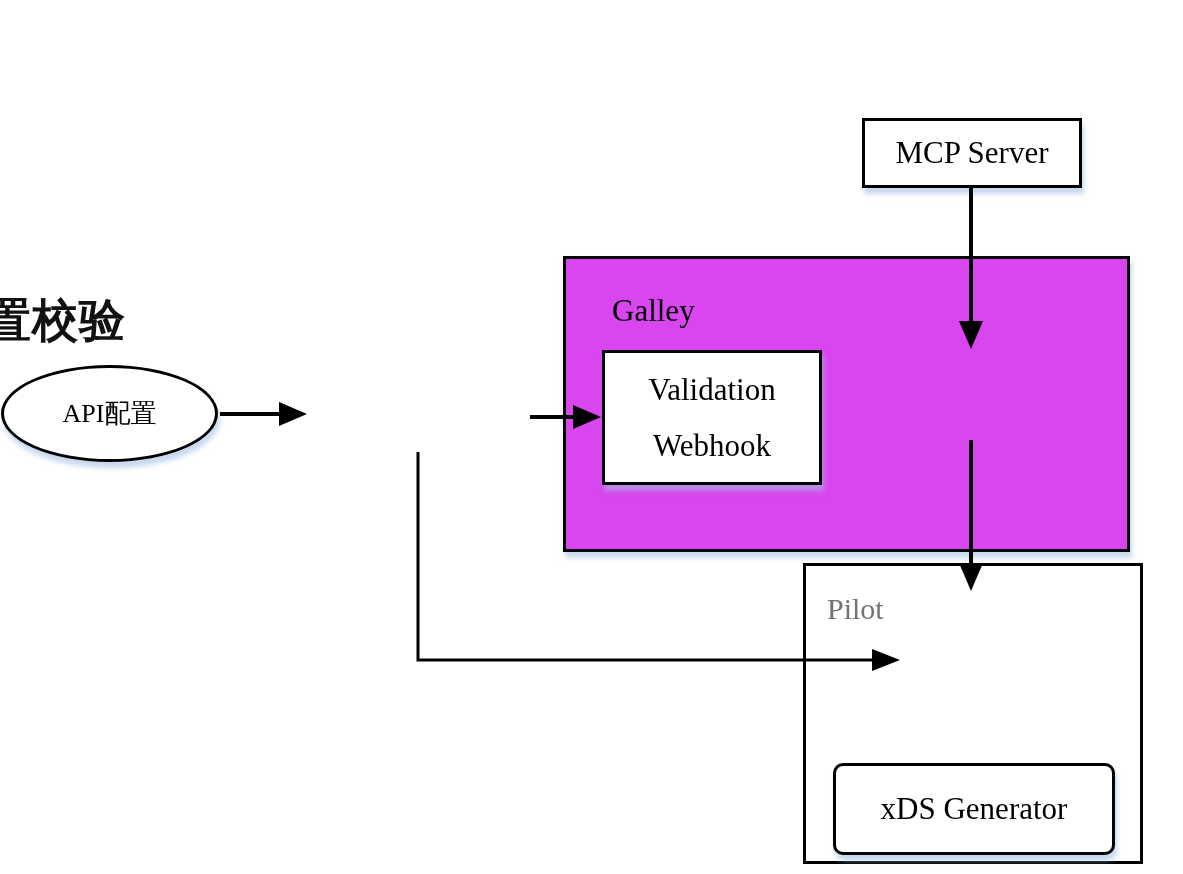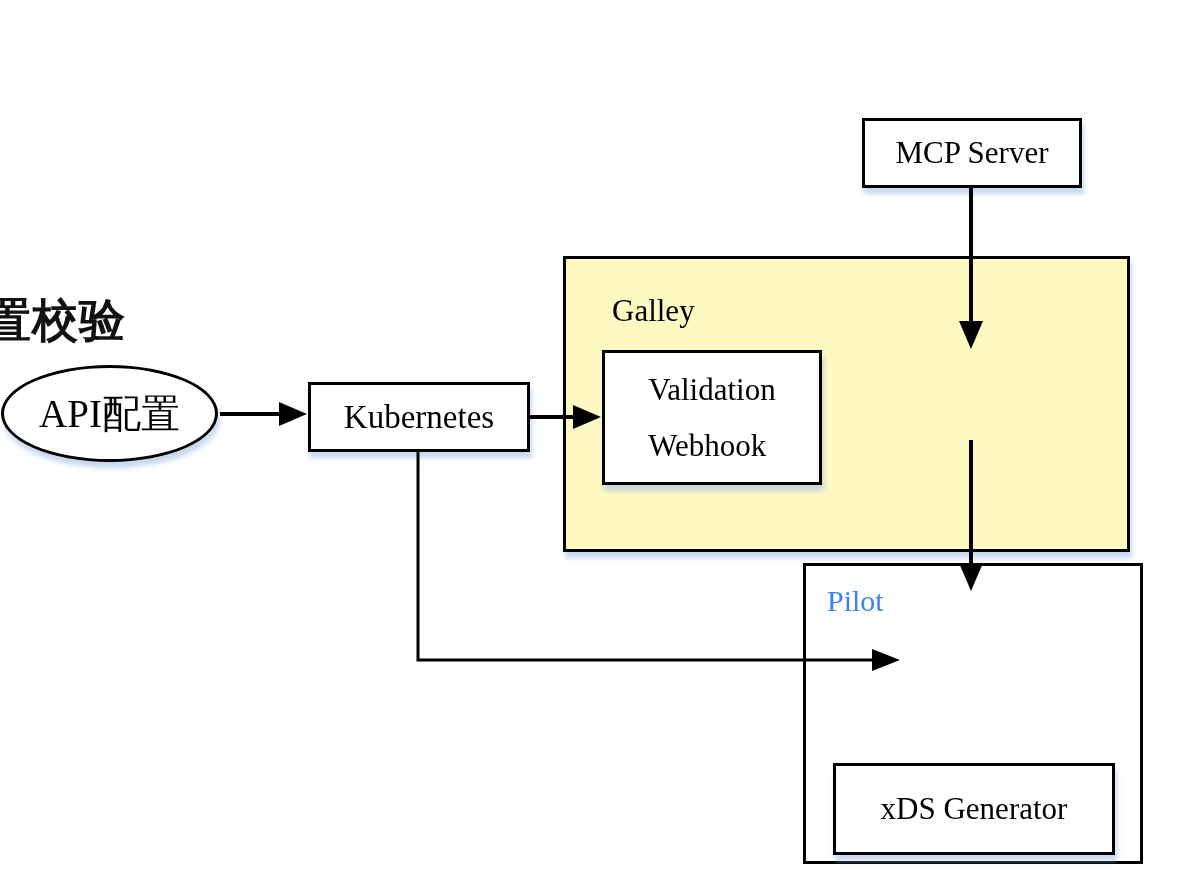--- a/index.html
+++ b/index.html
@@ -14,90 +14,90 @@
     background: #ffffff;
     overflow: hidden;
   }
   .node {
     position: absolute;
     background: #ffffff;
     border: 3px solid #000000;
     display: flex;
     align-items: center;
     justify-content: center;
+    text-align: center;
     color: #000000;
     box-shadow: 2px 6px 5px rgba(163,190,226,0.6);
   }
   .label-serif { font-size: 31px; line-height: 56px; }
   .multiline { white-space: pre-line; }
   #title {
     position: absolute;
     left: -62px;
     top: 294px;
     font-family: "Liberation Sans", "DejaVu Sans", sans-serif;
     font-weight: 600;
     font-size: 46px;
     line-height: 52px;
     color: #111111;
     letter-spacing: 1px;
   }
   #api-config {
     left: 1px; top: 365px; width: 217px; height: 97px;
     border-radius: 50%;
-    font-size: 39px;
+    font-size: 26px;
   }
   #kubernetes { left: 308px; top: 382px; width: 222px; height: 70px; font-size: 33px; }
   #galley {
     position: absolute;
     left: 563px; top: 256px; width: 567px; height: 296px;
-    background: #fef9c3;
+    background: #d946ef;
     border: 3px solid #000000;
     box-shadow: 2px 6px 5px rgba(163,190,226,0.6);
   }
   #galley-label {
     position: absolute; left: 46px; top: 34px;
     font-size: 31px; color: #000000;
   }
   #validation-webhook { left: 36px; top: 91px; width: 220px; height: 135px; }
   #mcp-sink { left: 294px; top: 91px; width: 220px; height: 90px; }
   #mcp-server { left: 862px; top: 118px; width: 220px; height: 70px; font-size: 31px; }
   #pilot {
     position: absolute;
     left: 803px; top: 563px; width: 340px; height: 301px;
     background: #ffffff;
     border: 3px solid #000000;
   }
   #pilot-label {
-    position: absolute; left: 21px; top: 18px;
-    font-size: 30px; color: #3b82f6;
+    position: absolute; left: 21px; top: 26px;
+    font-size: 30px; color: #737373;
   }
   #config-cache {
     left: 95px; top: 27px; width: 138px; height: 138px;
     border-radius: 50%;
     border-width: 4px;
     font-size: 30px; line-height: 42px;
   }
-  #xds-generator { left: 27px; top: 197px; width: 282px; height: 92px; }
+  #xds-generator { left: 27px; top: 197px; width: 282px; height: 92px; border-radius: 10px; }
   #edges-layer {
     position: absolute;
     left: 0; top: 0;
     pointer-events: none;
     z-index: 10;
   }
 </style>
 </head>
 <body>
 
 <div id="canvas">
 
   <div id="title">配置校验</div>
 
   <div id="api-config" class="node">API配置</div>
 
-  <div id="kubernetes" class="node">Kubernetes</div>
 
   <div id="galley">
     <div id="galley-label">Galley</div>
     <div id="validation-webhook" class="node label-serif multiline">Validation
 Webhook</div>
   </div>
 
   <div id="mcp-server" class="node">MCP Server</div>
 
   <div id="pilot">

